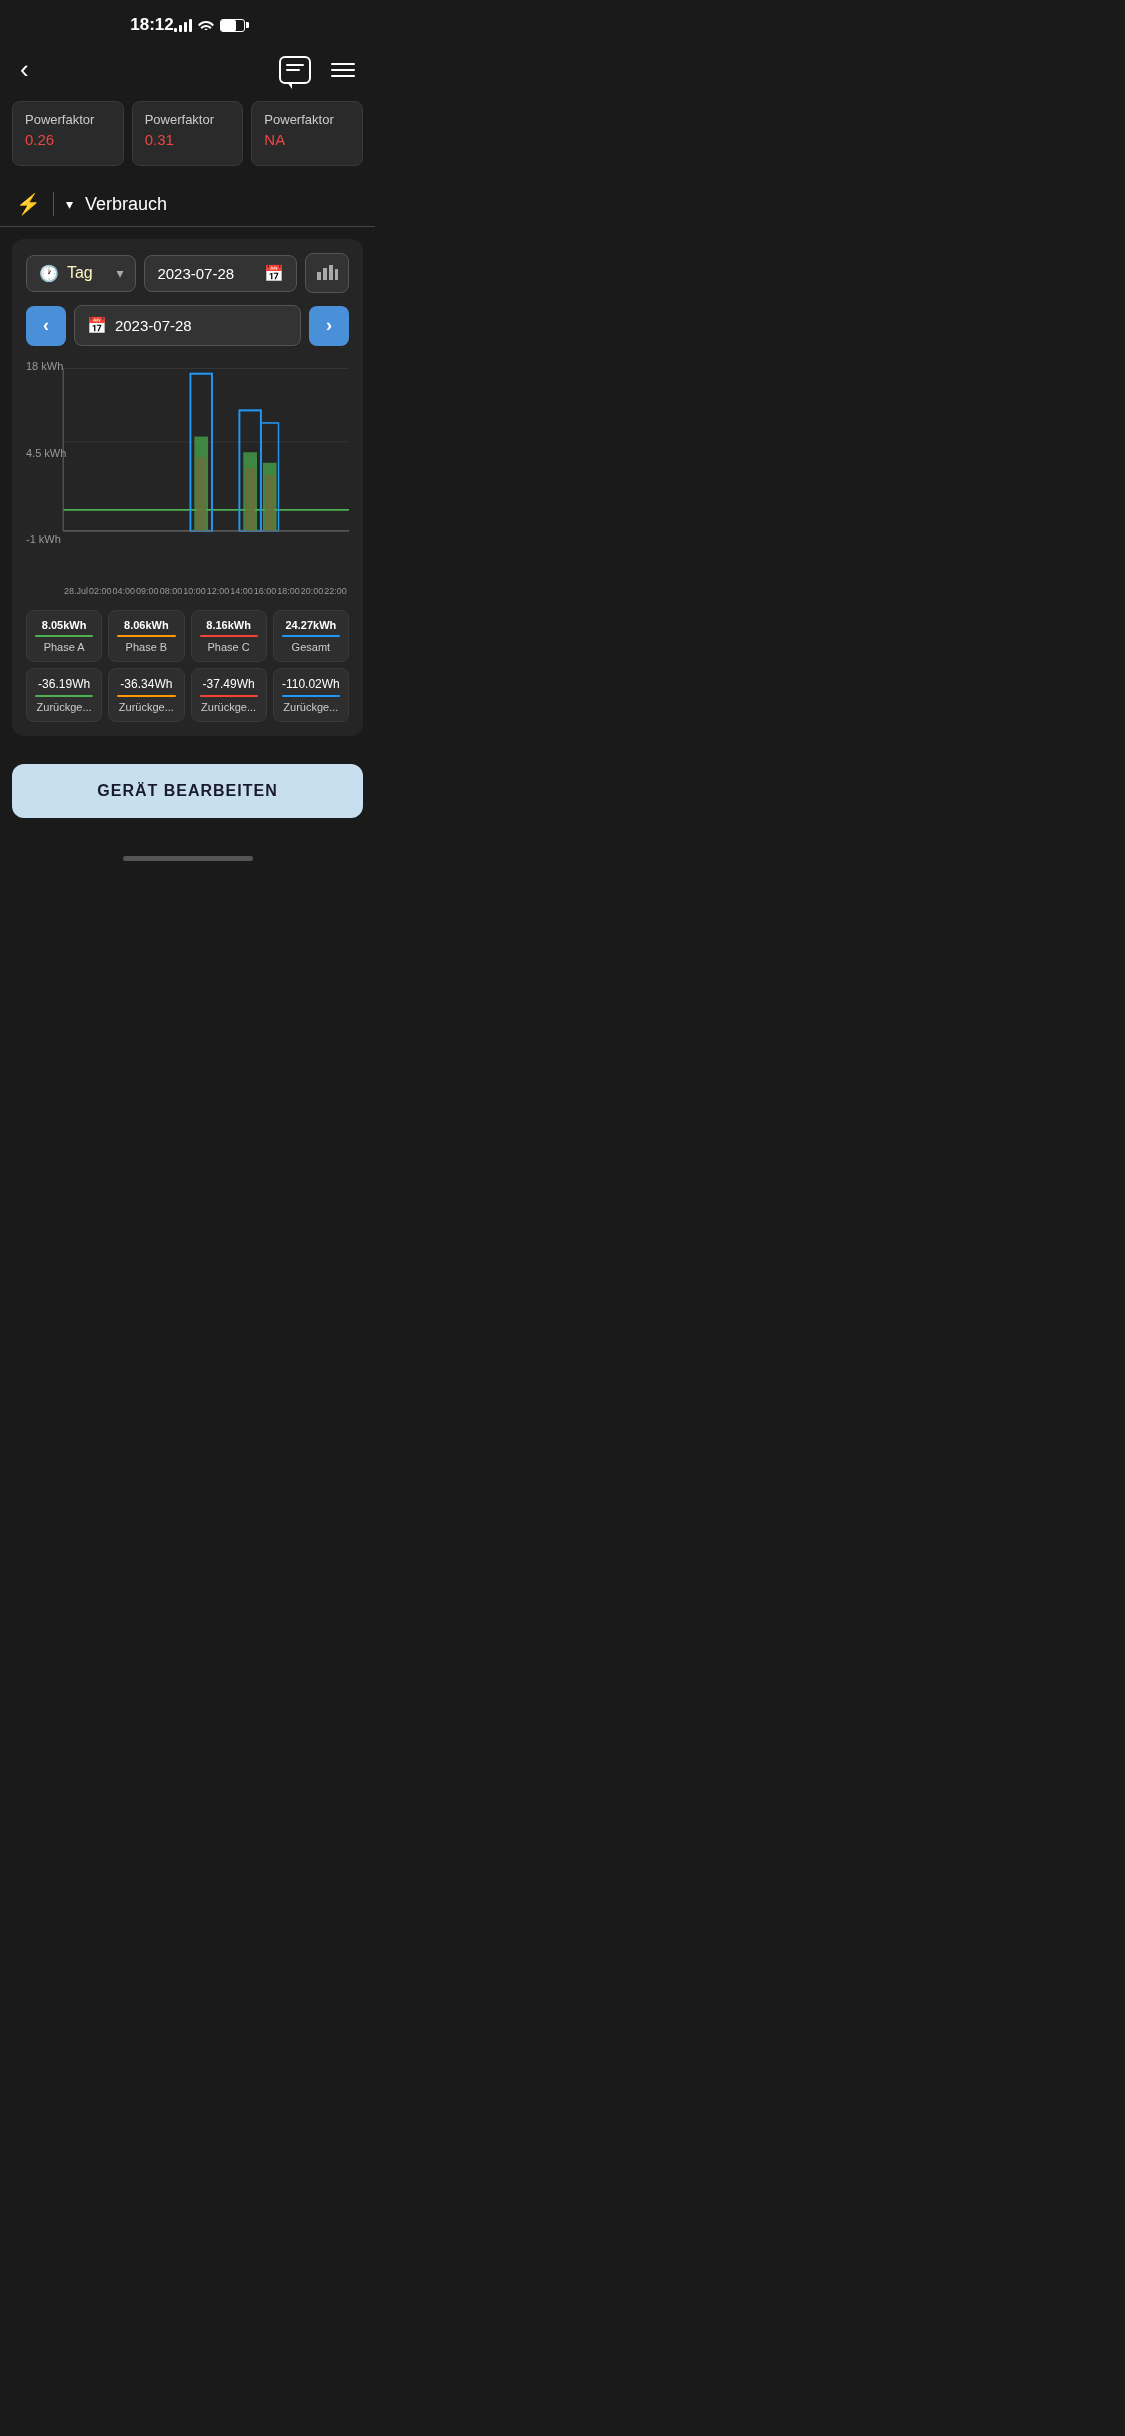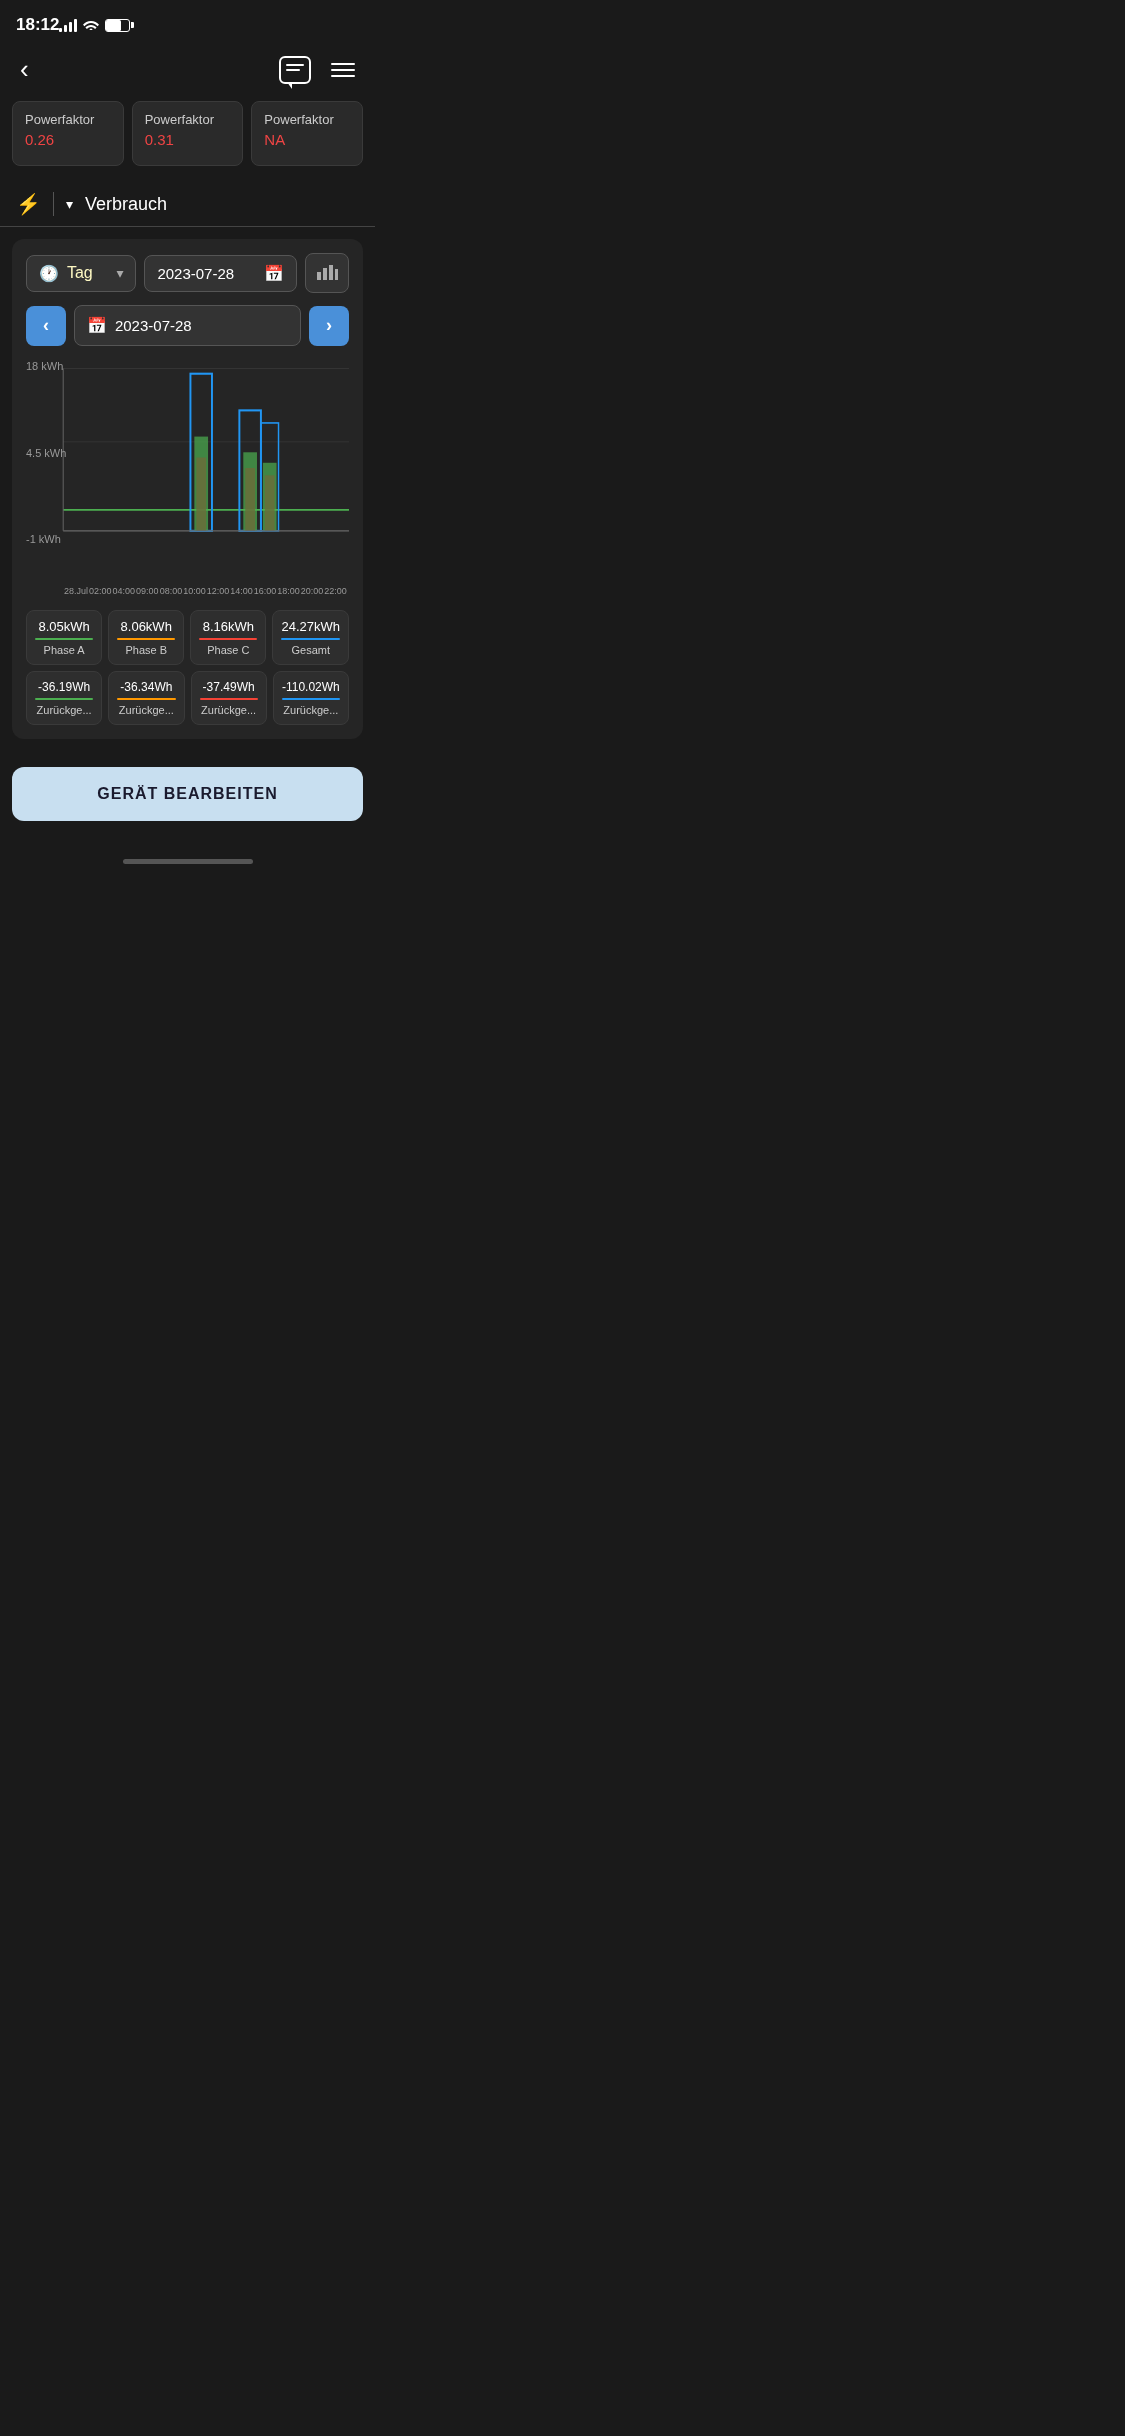--- a/index.html
+++ b/index.html
@@ -9,23 +9,23 @@
       color: #ffffff;
       font-family: -apple-system, BlinkMacSystemFont, 'Helvetica Neue', sans-serif;
       width: 375px;
       min-height: 812px;
       overflow-x: hidden;
     }
 
     
     .status-bar {
       display: flex;
-      justify-content: flex-start;
-      align-items: center;
-      padding: 14px 16px 8px;
+      justify-content: center;
+      align-items: center;
+      padding: 14px 28px 8px;
       height: 44px;
     }
     .status-time {
       font-size: 17px;
       font-weight: 600;
       color: #fff;
     }
     .status-icons {
       display: flex;
       align-items: center;
@@ -334,22 +334,22 @@
       margin-top: 10px;
     }
     .stat-card {
       background: #2e2e2e;
       border: 1px solid #3a3a3a;
       border-radius: 8px;
       padding: 8px;
       text-align: center;
     }
     .stat-value {
-      font-size: 13px;
-      font-weight: 400;
+      font-size: 11px;
+      font-weight: 700;
       color: #fff;
       margin-bottom: 4px;
     }
     .stat-line {
       height: 2px;
       border-radius: 1px;
       margin: 4px 0;
     }
     .stat-label {
       font-size: 11px;

